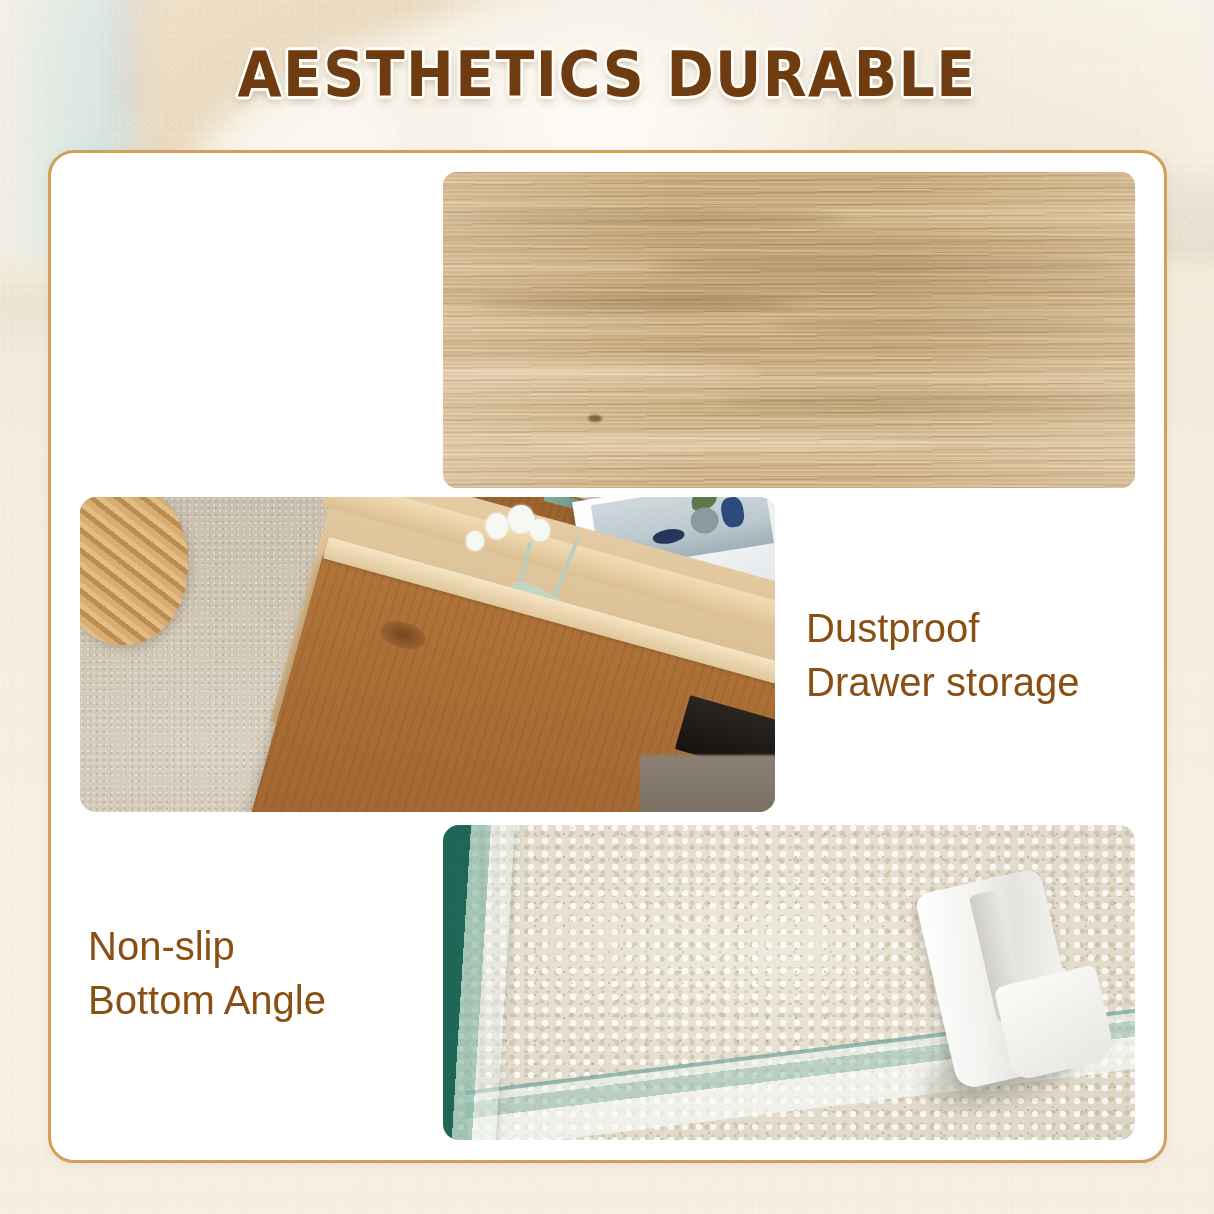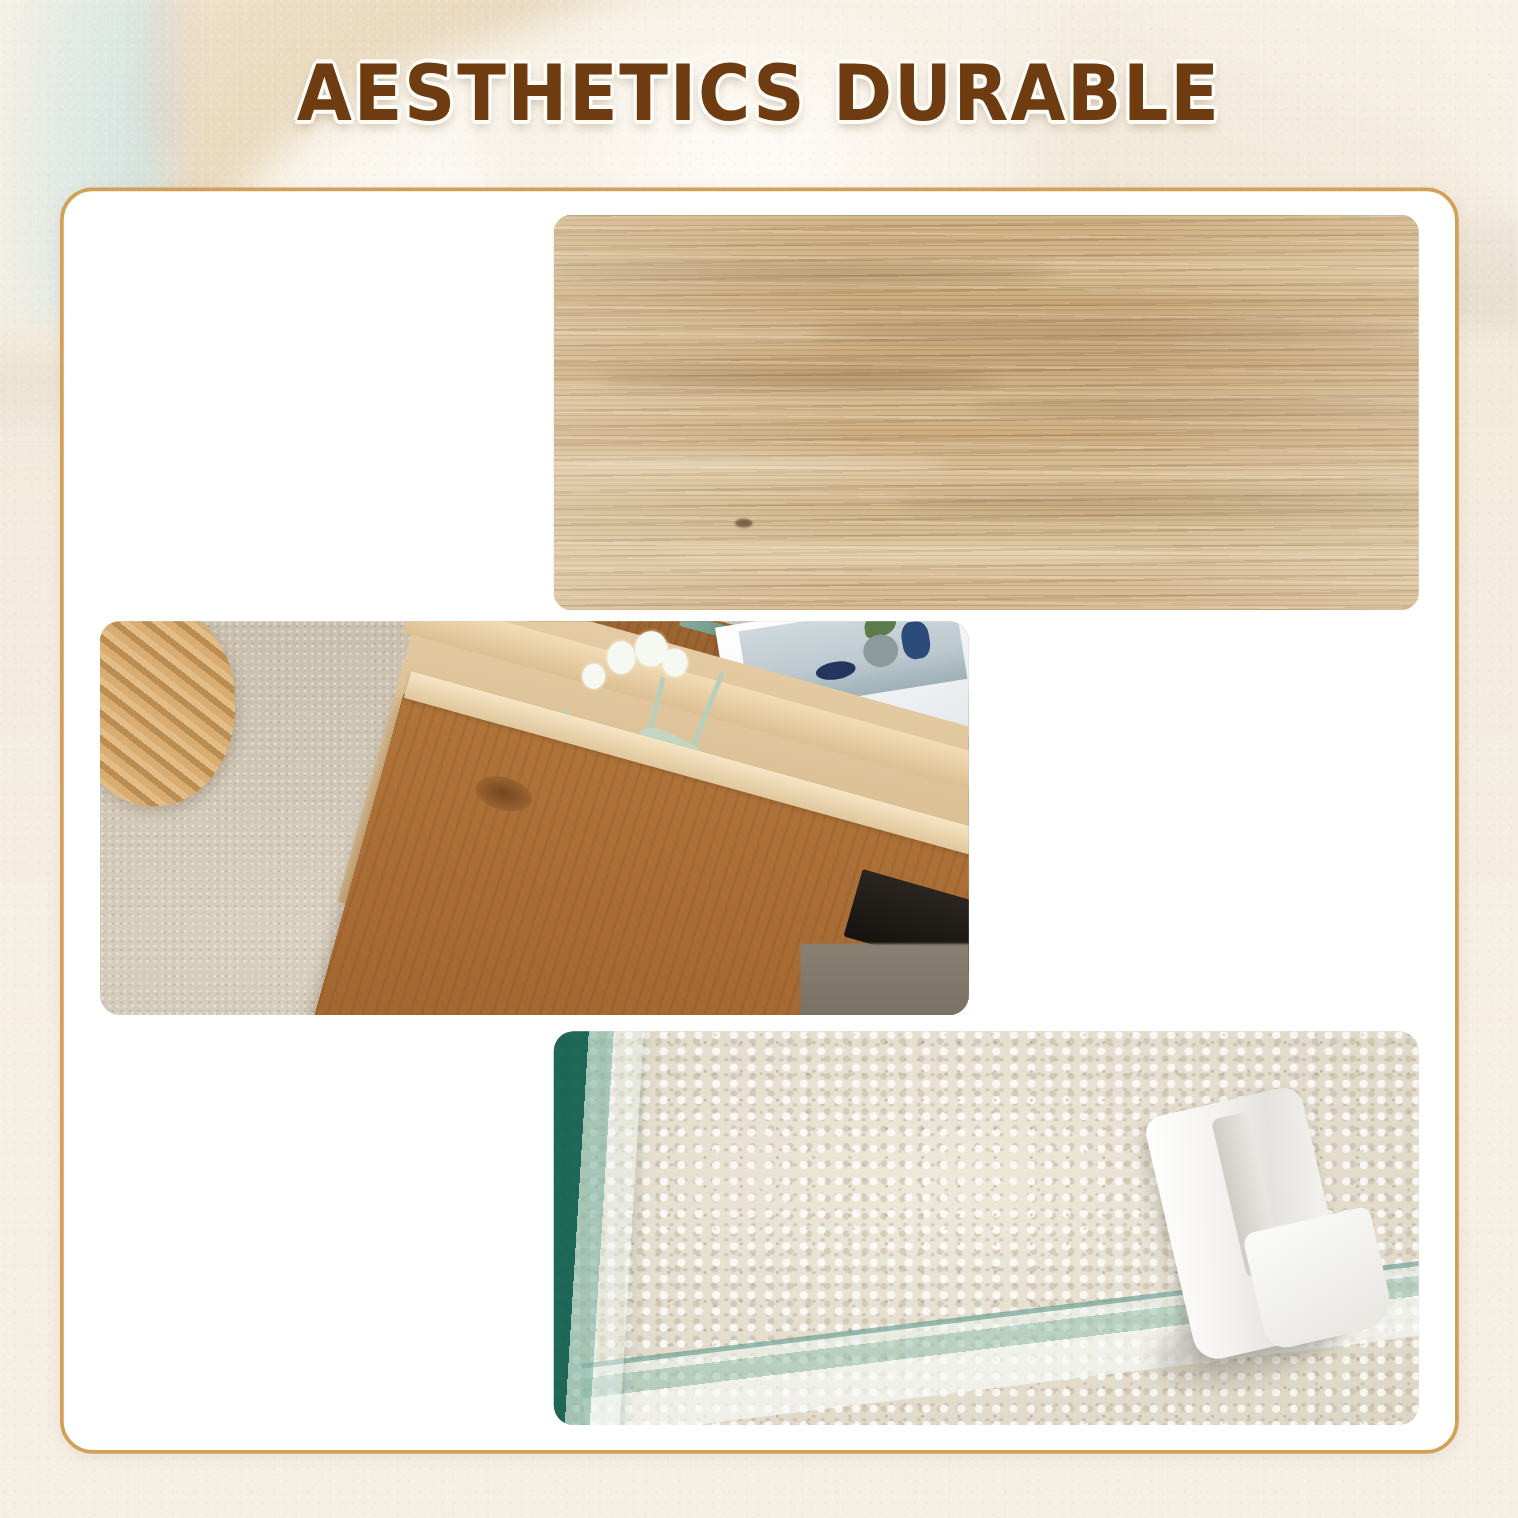--- a/index.html
+++ b/index.html
@@ -458,14 +458,18 @@
     <div class="rug-flecks"></div>
     <div class="glass-bottom"></div>
     <div class="glass-bottom-line"></div>
     <div class="nonslip-shadow"></div>
     <div class="nonslip"></div>
     <div class="nonslip-slot"></div>
     <div class="nonslip-lip"></div>
     <div class="glass-pane"></div>
   </div>
 
+  <div class="caption cap-drawer">Dustproof
+Drawer storage</div>
+  <div class="caption cap-nonslip">Non-slip
+Bottom Angle</div>
 
 </div>
 
 </body></html>

